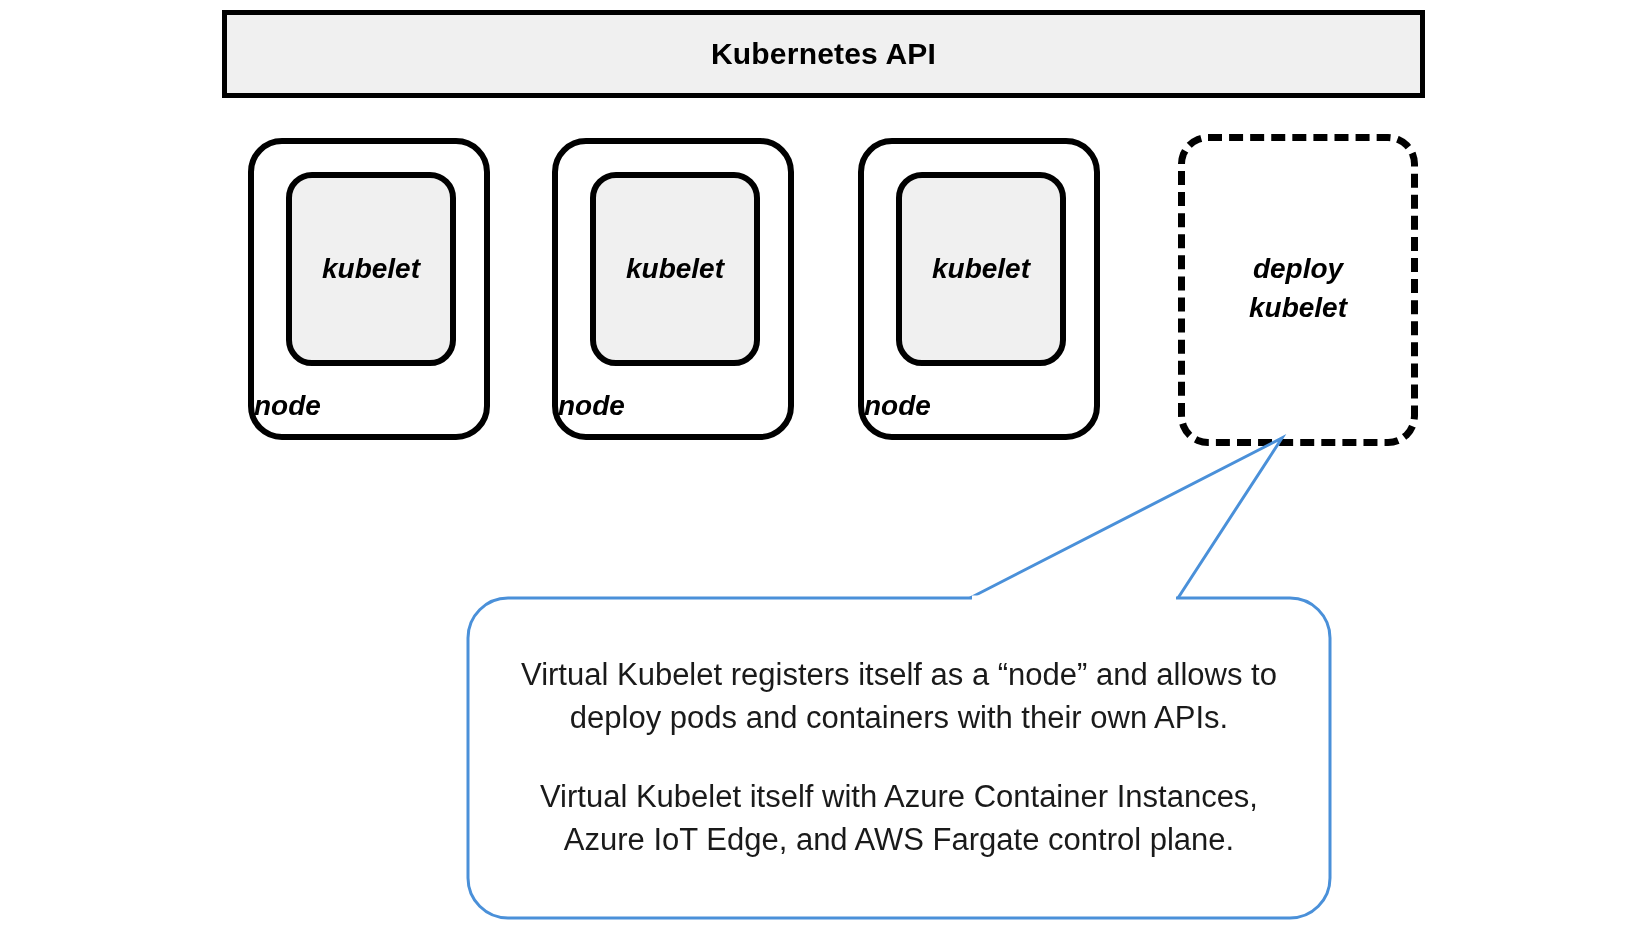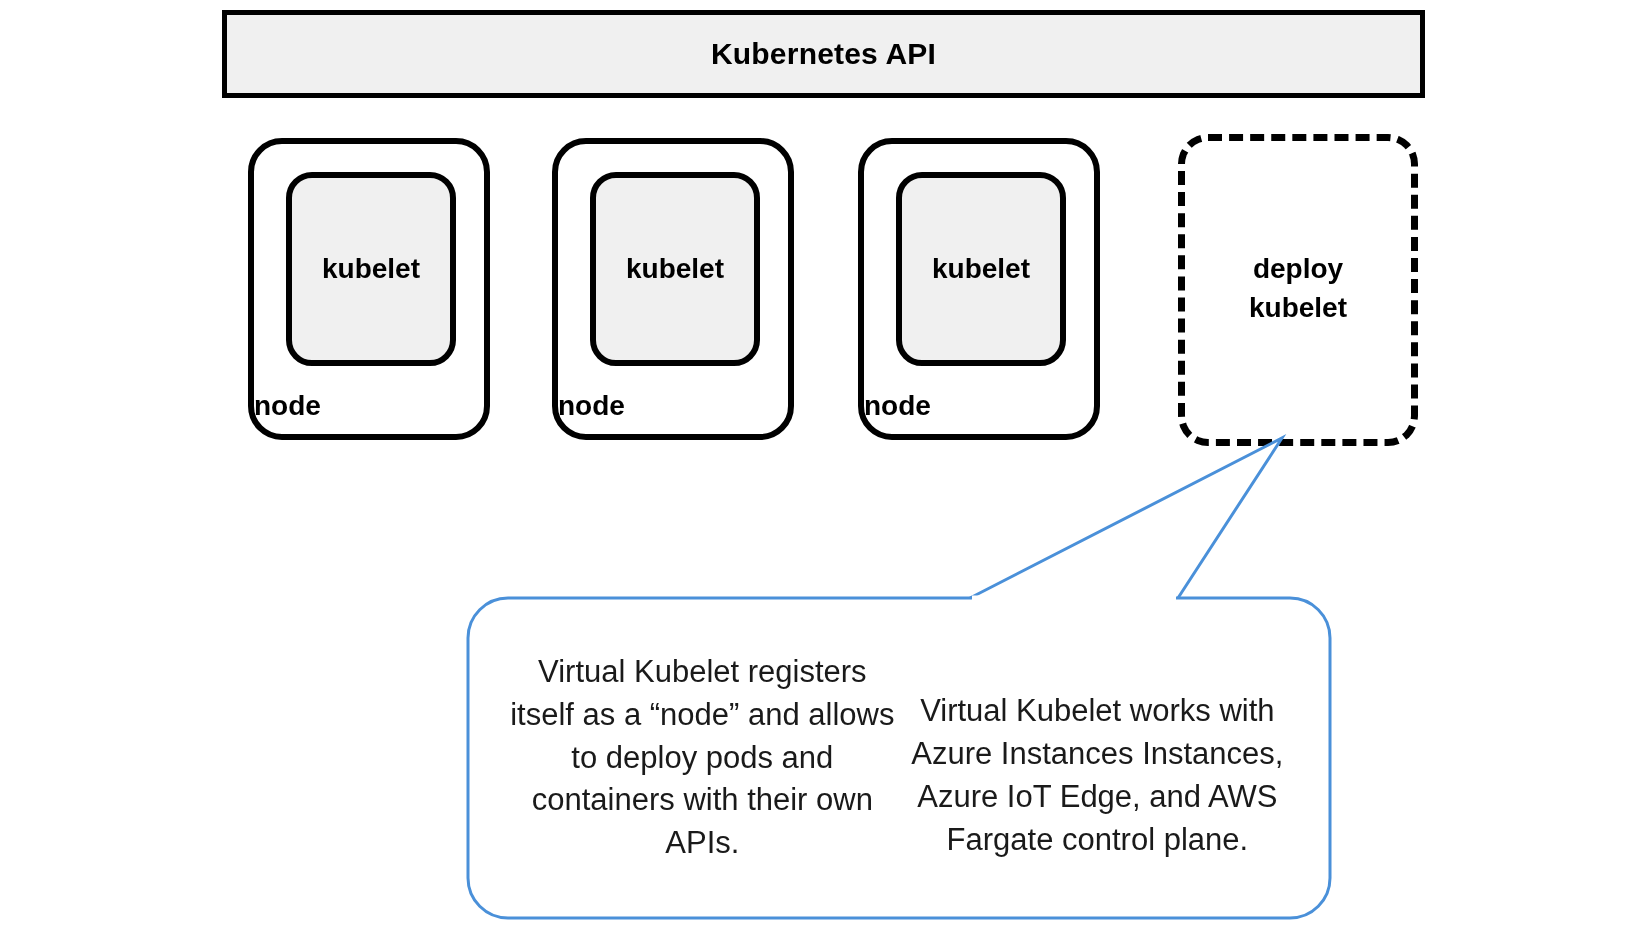--- a/index.html
+++ b/index.html
@@ -49,20 +49,21 @@
   
   .node-card {
     position: absolute;
     top: 138px;
     width: 242px;
     height: 302px;
     box-sizing: border-box;
     background: #ffffff;
     border: 6px solid #000000;
     border-radius: 34px;
+    font-style: italic;
   }
   .node-card.dashed {
     border-style: dashed;
     border-width: 7px;
     border-radius: 30px;
   }
 
   .kubelet-box {
     position: absolute;
     left: 32px;
@@ -118,21 +119,21 @@
   }
 
   .callout-text {
     position: absolute;
     left: 468px;
     top: 598px;
     width: 862px;
     height: 320px;
     box-sizing: border-box;
     display: flex;
-    flex-direction: row;
+    flex-direction: column;
     align-items: center;
     justify-content: center;
     padding: 0 36px;
   }
   .callout-para {
     text-align: center;
     font-size: 31px;
     line-height: 1.38;
     color: #1a1a1a;
   }
@@ -183,16 +184,16 @@
 
     <rect x="468" y="598" width="862" height="320" rx="40" ry="40" fill="#ffffff" stroke="#4a90d9" stroke-width="3"></rect>
 
     <path d="M 970,598 L 1282,438 L 1178,598" fill="none" stroke="#4a90d9" stroke-width="3" stroke-linejoin="miter"></path>
 
     <line x1="972" y1="598" x2="1176" y2="598" stroke="#ffffff" stroke-width="5"></line>
   </svg>
 
   <div class="callout-text">
     <div class="callout-para">Virtual Kubelet registers itself as a “node” and allows to deploy pods and containers with their own APIs.</div>
-    <div class="callout-para">Virtual Kubelet works with Azure Instances Instances, Azure IoT Edge, and AWS Fargate control plane.</div>
+    <div class="callout-para">Virtual Kubelet itself with Azure Container Instances, Azure IoT Edge, and AWS Fargate control plane.</div>
   </div>
 
 </div>
 
 </body></html>

